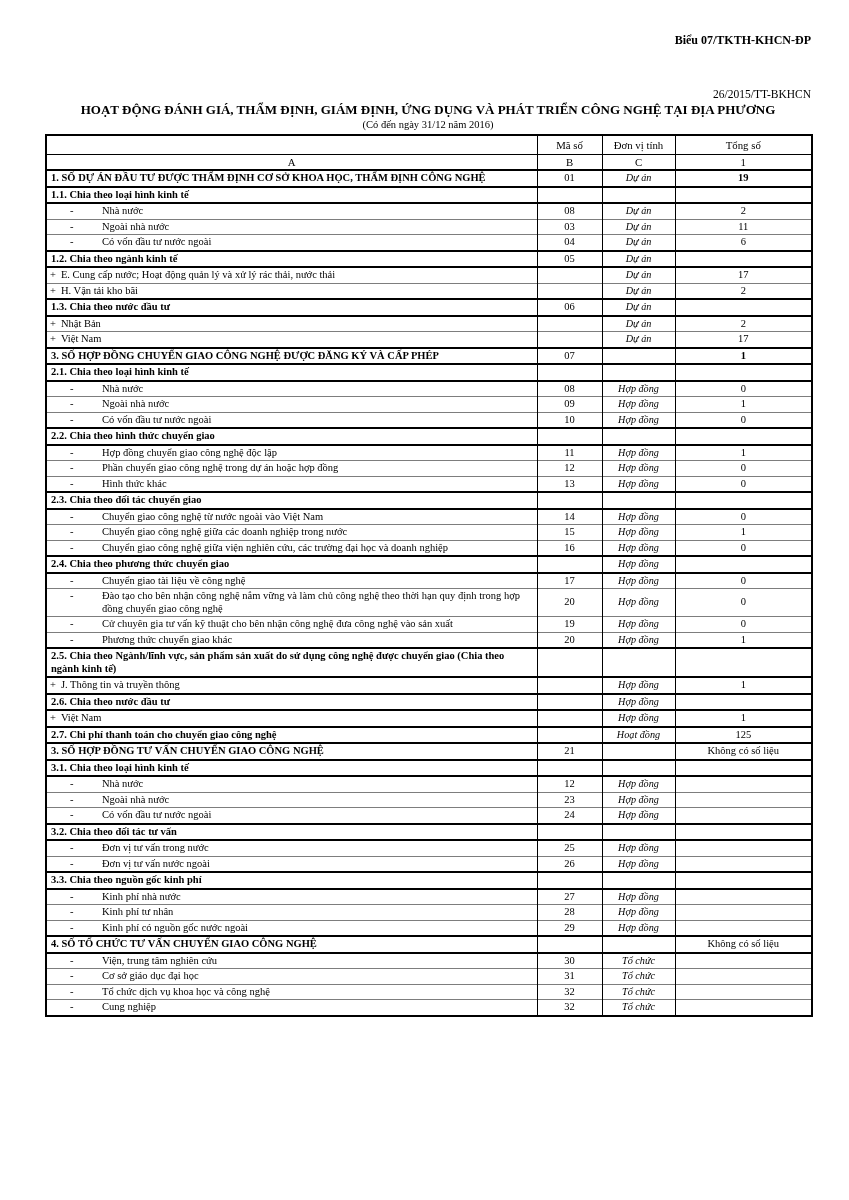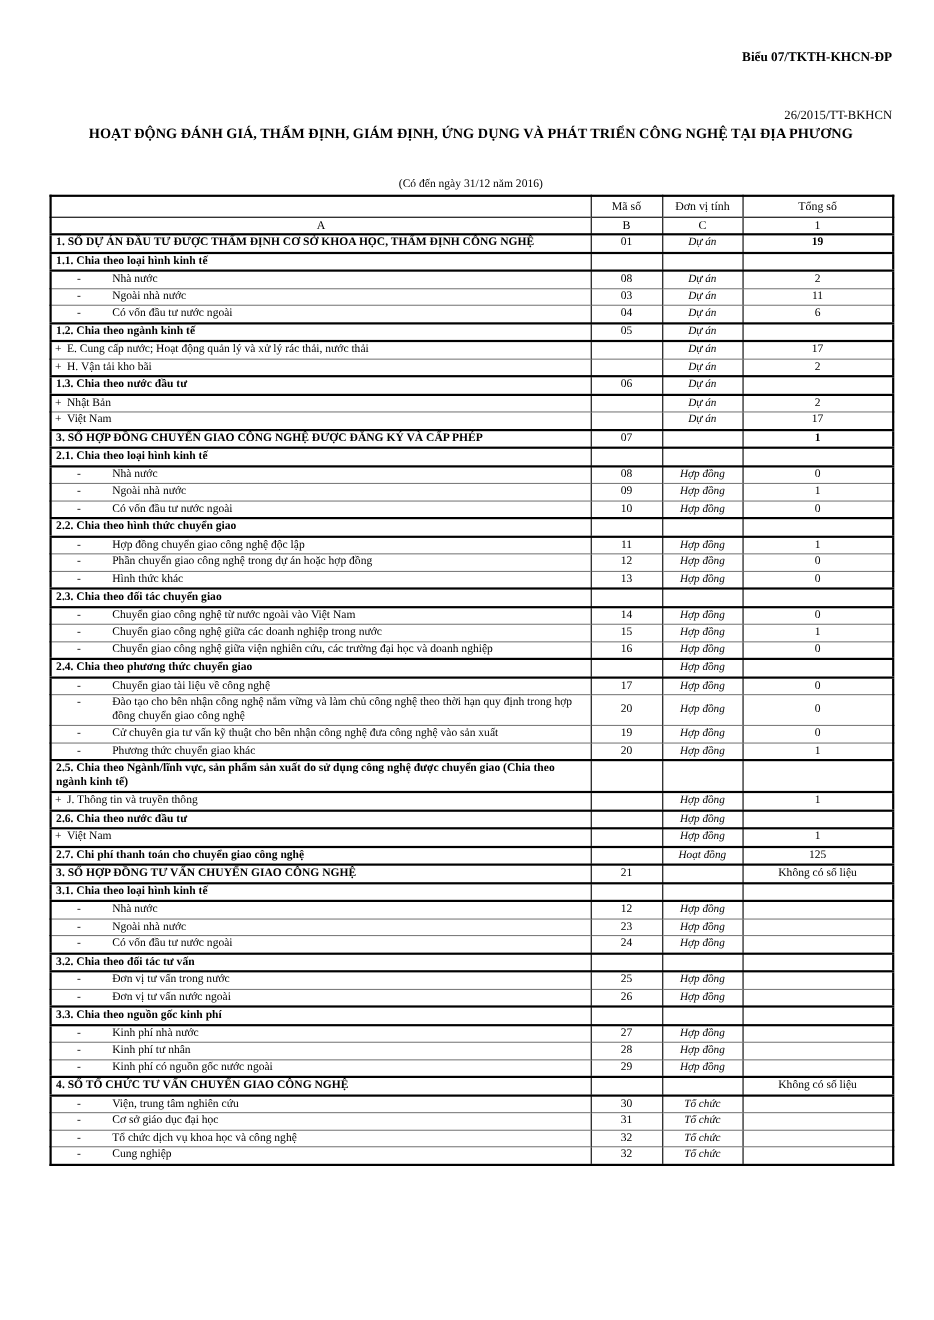--- a/index.html
+++ b/index.html
@@ -2,27 +2,27 @@
 <html><head>
 <meta charset="utf-8">
 <style>
   * { margin:0; padding:0; box-sizing:border-box; }
   html,body { background:#ffffff; }
   body {
     width:849px; height:1200px; overflow:hidden;
     font-family:"Liberation Serif","DejaVu Serif",serif;
     color:#000;
   }
-  .page { width:849px; height:944px; padding-top:44px; position:relative; }
+  .page { width:849px; height:944px; padding-top:33px; position:relative; }
   .head-block { width:766px; margin-left:45px; }
   .form-code { text-align:right; font-weight:bold; font-size:12px; line-height:14px; }
   .circular  { text-align:right; font-size:11.5px; line-height:14px;margin-top:40px; }
   .doc-title { text-align:center; font-weight:bold; font-size:13px; line-height:16px;
                white-space:nowrap; margin-top:1px; }
-  .doc-subtitle { text-align:center; font-size:10.5px; line-height:13px; margin-bottom:3px;margin-top:32px; }
+  .doc-subtitle { text-align:center; font-size:10.5px; line-height:13px; margin-bottom:3px; }
 
   table.stats {
     width:766px; margin-left:45px;
     border-collapse:collapse; table-layout:fixed;
     font-size:10.5px; line-height:12.5px;
     border:2px solid #000;
   }
   col.c-a { width:491px; }
   col.c-b { width:65px; }
   col.c-c { width:73px; }

